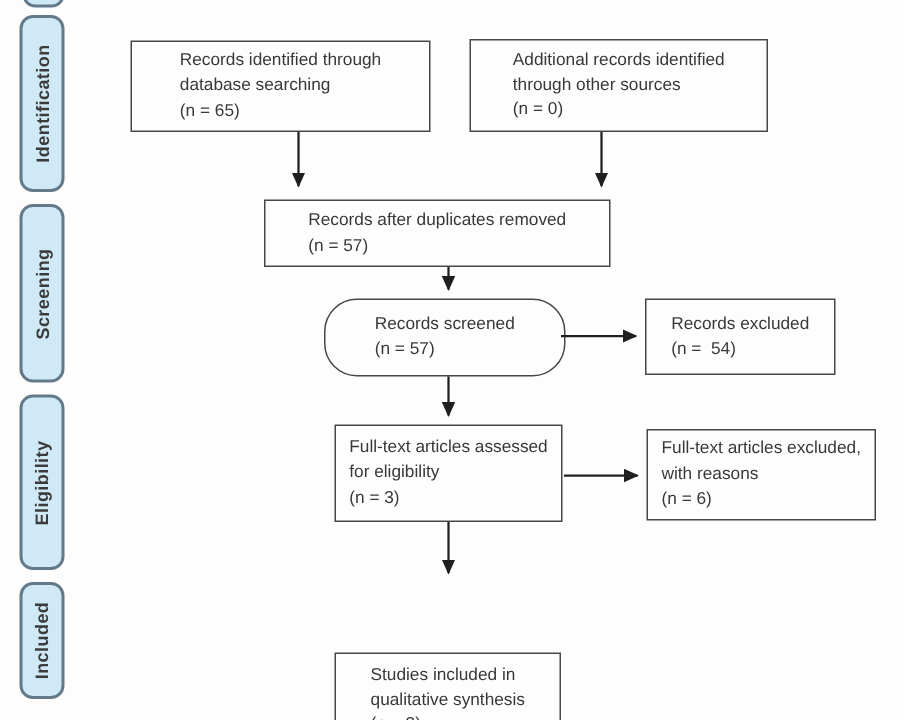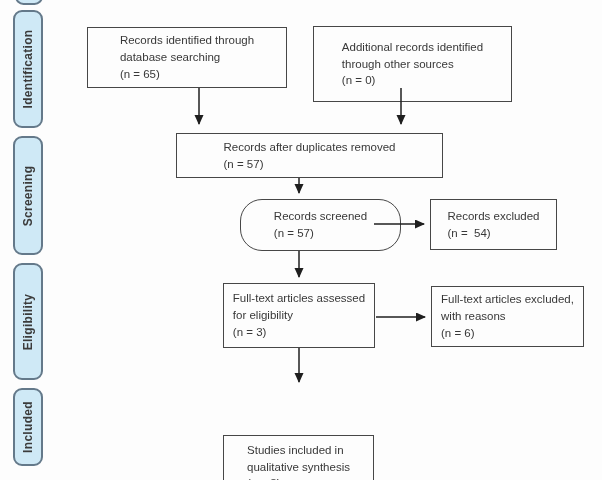--- a/index.html
+++ b/index.html
@@ -46,23 +46,23 @@
     justify-content: center;
     text-align: left;
   }
   .fbox-text {
     white-space: pre-wrap;
     font-size: 11.5px;
     line-height: 1.45;
     color: #383838;
   }
   #box-identified            { left: 87px;  top: 27px;  width: 200px; height: 61px; }
-  #box-additional-sources    { left: 313px; top: 26px;  width: 199px; height: 76px; }
-  #box-after-duplicates      { left: 176px; top: 133px; width: 267px; height: 45px; }
-  #box-screened              { left: 240px; top: 199px; width: 161px; height: 52px; border-radius: 22px; }
+  #box-additional-sources    { left: 313px; top: 26px;  width: 199px; height: 62px; }
+  #box-after-duplicates      { left: 176px; top: 133px; width: 231px; height: 45px; }
+  #box-screened              { left: 216px; top: 199px; width: 161px; height: 52px; border-radius: 22px; }
   #box-records-excluded      { left: 430px; top: 199px; width: 127px; height: 51px; }
   #box-fulltext-assessed     { left: 223px; top: 283px; width: 152px; height: 65px; }
   #box-fulltext-excluded     { left: 431px; top: 286px; width: 153px; height: 61px; }
   #box-qualitative-synthesis { left: 223px; top: 388px; width: 151px; height: 64px; margin-top: 47px; }
   
   #arrow-layer {
     position: absolute;
     inset: 0;
     pointer-events: none;
   }

